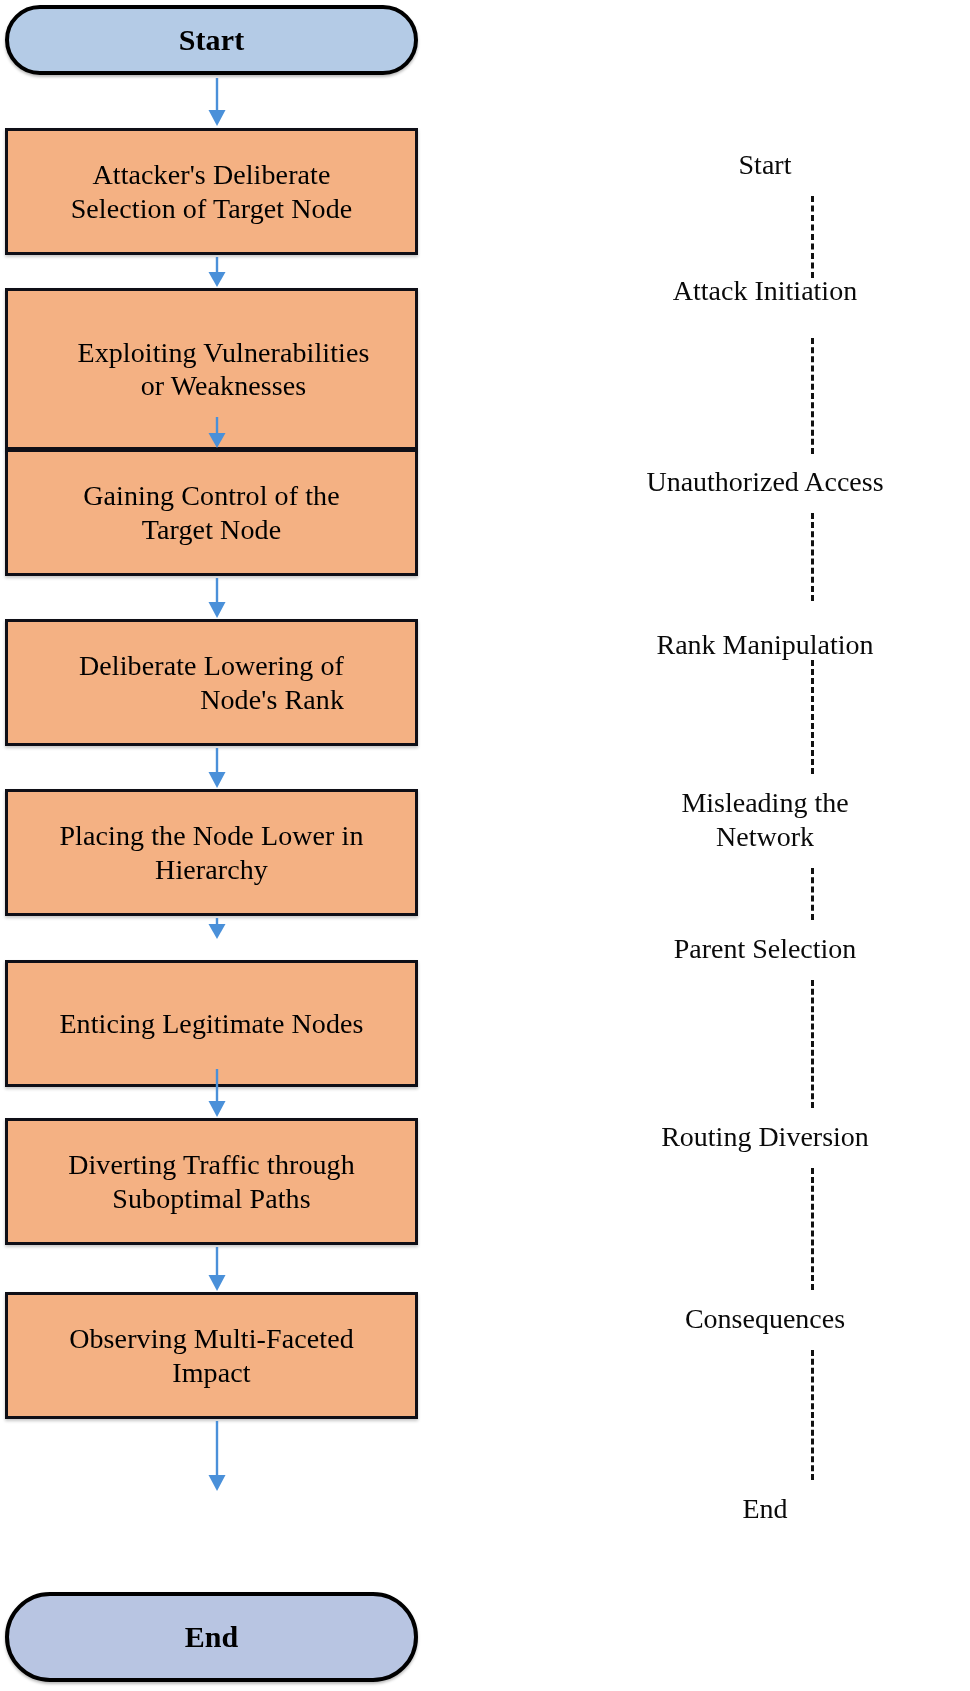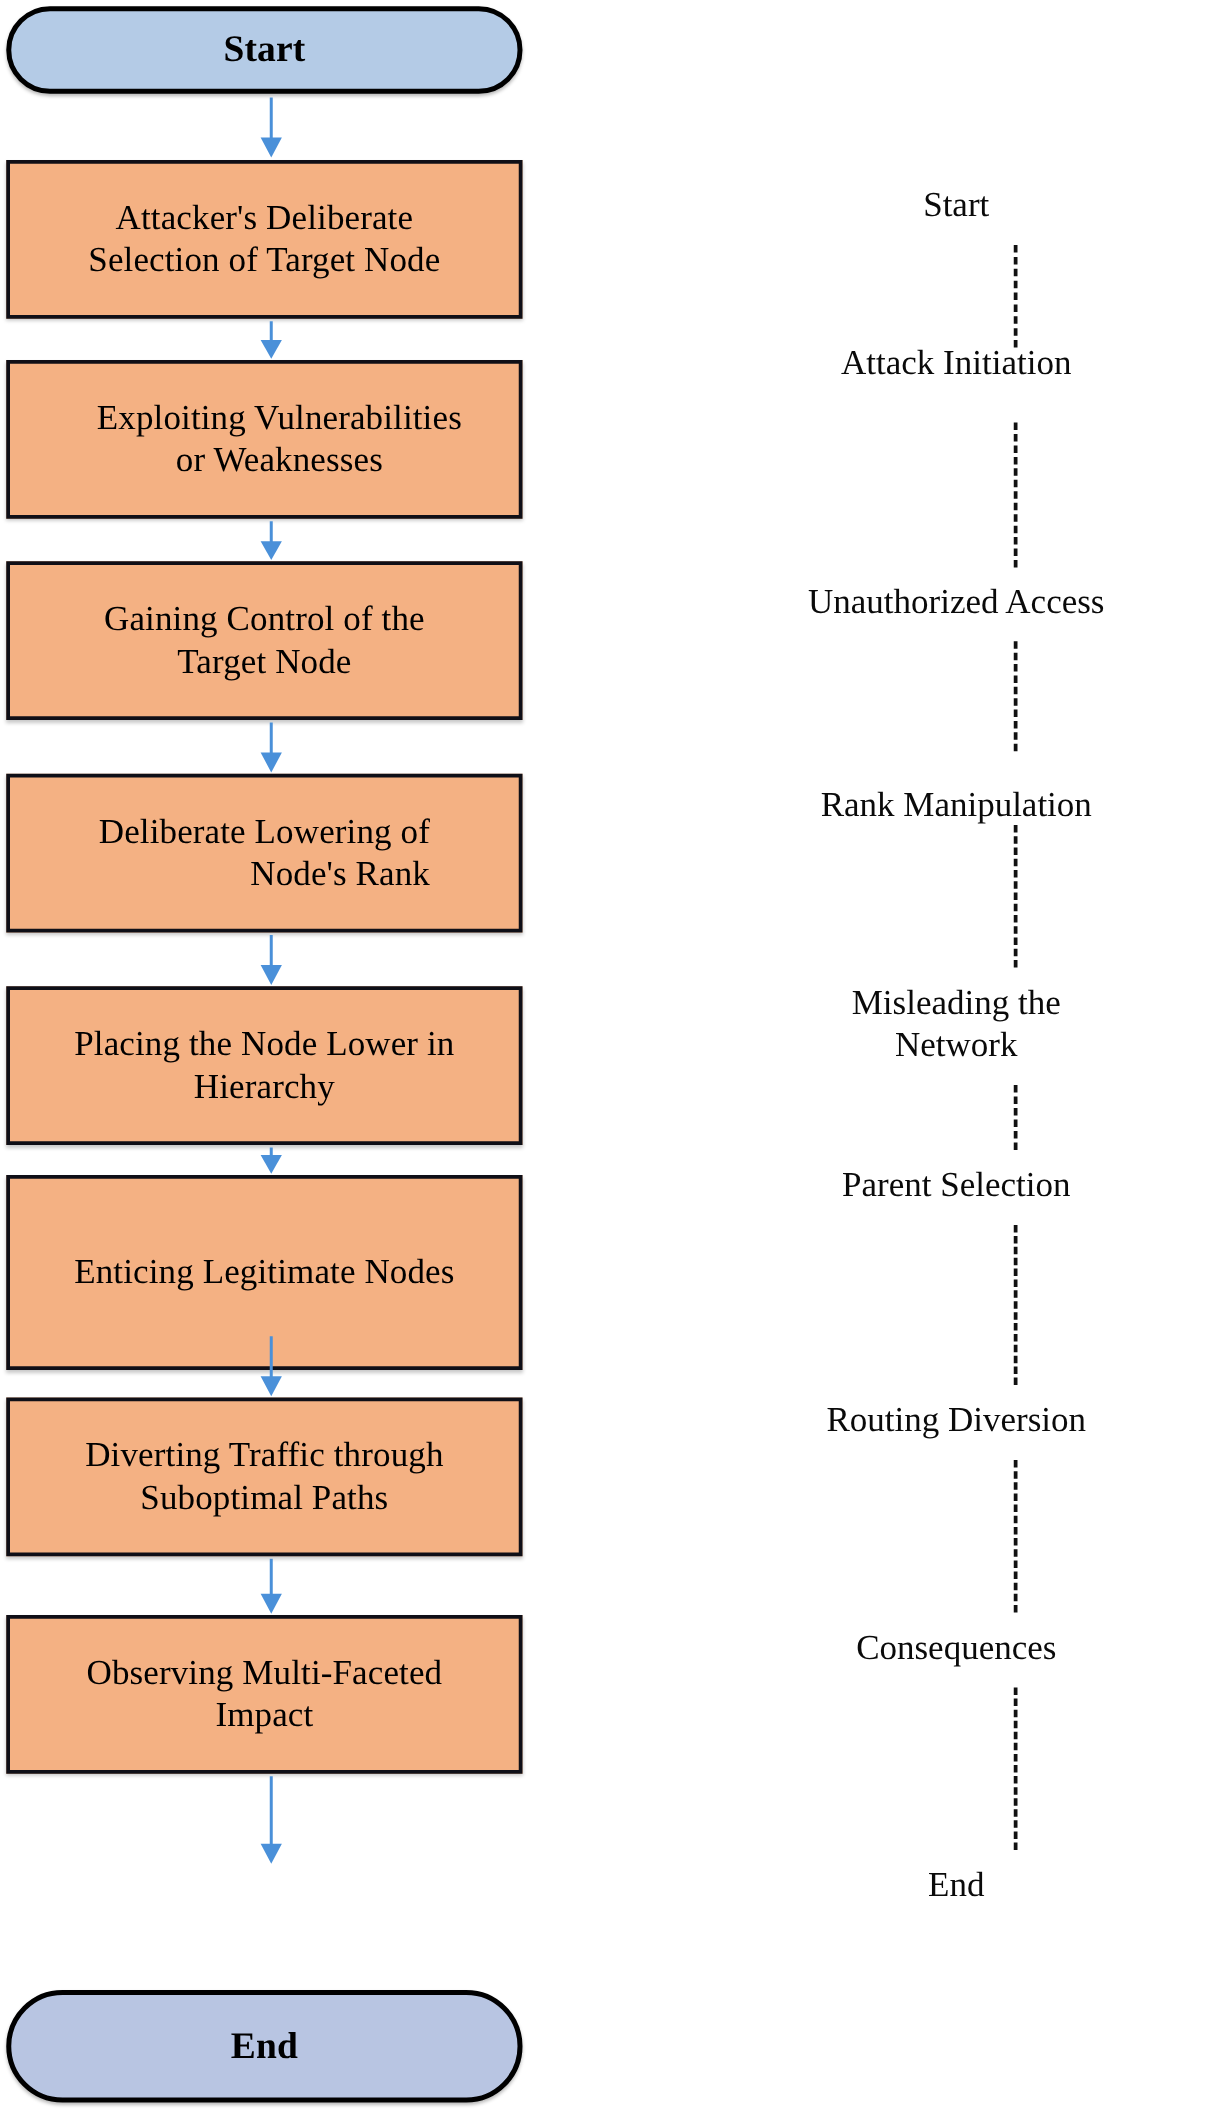--- a/index.html
+++ b/index.html
@@ -130,21 +130,21 @@
 Selection of Target Node</span>
     </div>
 
     <div class="arrow" style="top:257px;height:30px;">
       <svg width="24" height="30" viewBox="0 0 24 30" aria-hidden="true">
         <line x1="12" y1="0" x2="12" y2="17" stroke="#4a90d9" stroke-width="2.4"></line>
         <polygon points="3.5,15 20.5,15 12,30" fill="#4a90d9"></polygon>
       </svg>
     </div>
 
-    <div class="node process" style="top:288px;height:127px;padding-left:24px;">
+    <div class="node process" style="top:288px;height:162px;padding-left:24px;">
       <span class="node-label">Exploiting Vulnerabilities
 or Weaknesses</span>
     </div>
 
     <div class="arrow" style="top:417px;height:31px;">
       <svg width="24" height="31" viewBox="0 0 24 31" aria-hidden="true">
         <line x1="12" y1="0" x2="12" y2="18" stroke="#4a90d9" stroke-width="2.4"></line>
         <polygon points="3.5,16 20.5,16 12,31" fill="#4a90d9"></polygon>
       </svg>
     </div>
@@ -178,21 +178,21 @@
 Hierarchy</span>
     </div>
 
     <div class="arrow" style="top:918px;height:21px;">
       <svg width="24" height="21" viewBox="0 0 24 21" aria-hidden="true">
         <line x1="12" y1="0" x2="12" y2="8" stroke="#4a90d9" stroke-width="2.4"></line>
         <polygon points="3.5,6 20.5,6 12,21" fill="#4a90d9"></polygon>
       </svg>
     </div>
 
-    <div class="node process" style="top:940px;height:156px;">
+    <div class="node process" style="top:960px;height:127px;">
       <span class="node-label">Enticing Legitimate Nodes</span>
     </div>
 
     <div class="arrow" style="top:1069px;height:48px;">
       <svg width="24" height="48" viewBox="0 0 24 48" aria-hidden="true">
         <line x1="12" y1="0" x2="12" y2="34" stroke="#4a90d9" stroke-width="2.4"></line>
         <polygon points="3.5,32 20.5,32 12,48" fill="#4a90d9"></polygon>
       </svg>
     </div>
 

